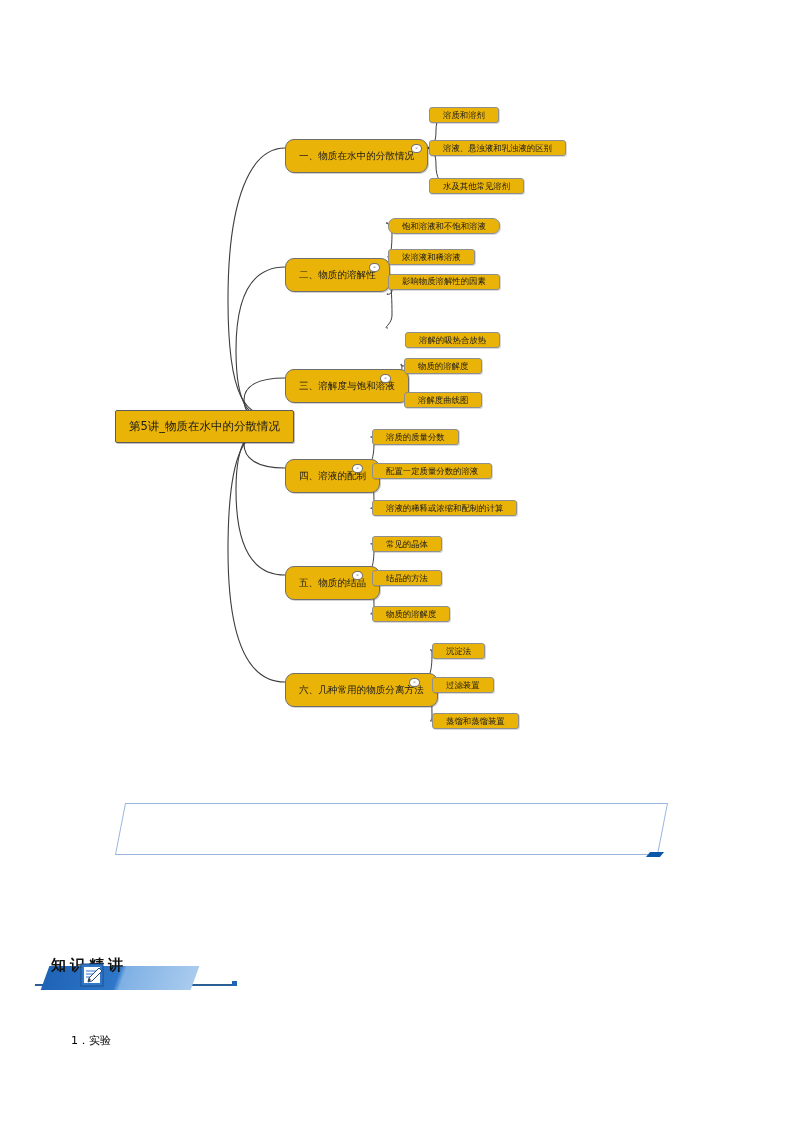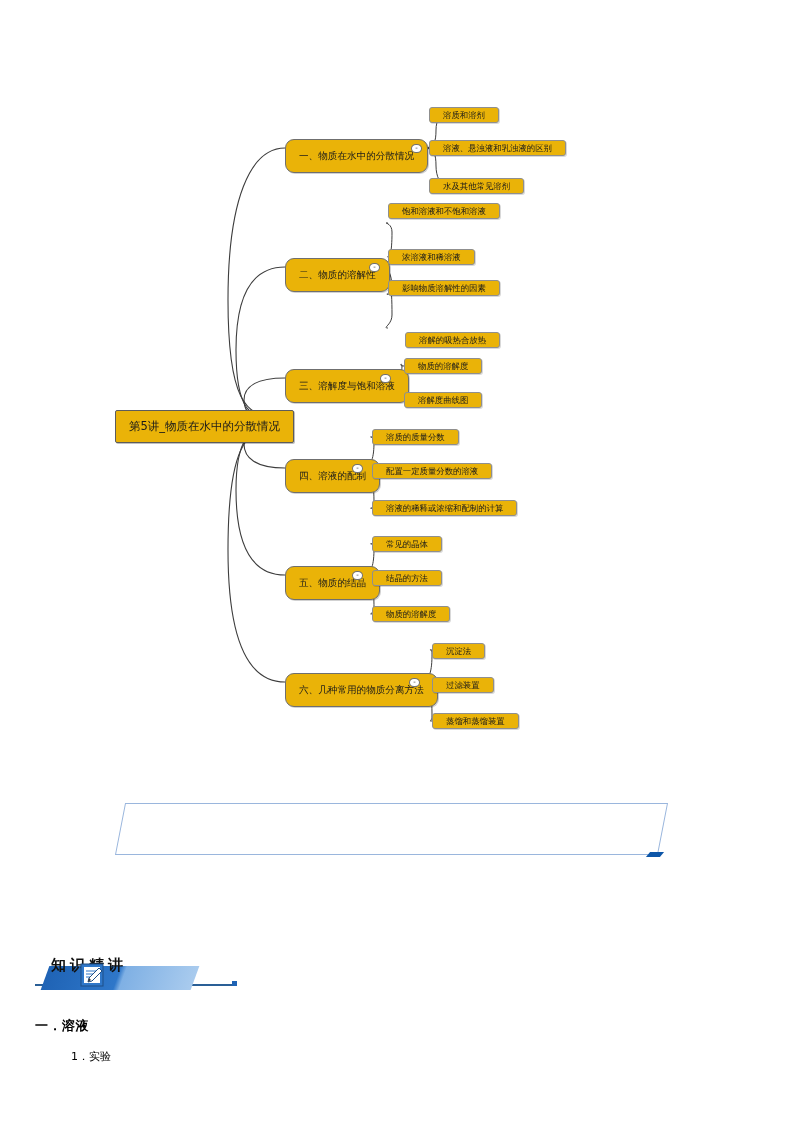--- a/index.html
+++ b/index.html
@@ -277,27 +277,27 @@
     <span>溶液、悬浊液和乳浊液的区别</span>
   </div>
   <div class="mm-node mm-leaf" style="left:429px; top:178px;">
     <span>水及其他常见溶剂</span>
   </div>
 
   <div class="mm-node mm-branch" style="left:285px; top:258px;">
     <span>二、物质的溶解性</span>
   </div>
   <div class="mm-toggle" style="left:369px; top:263px;">-</div>
-  <div class="mm-node mm-leaf" style="left:388px; top:203px;">
+  <div class="mm-node mm-leaf" style="left:388px; top:218px;border-radius:7px;">
     <span>饱和溶液和不饱和溶液</span>
   </div>
   <div class="mm-node mm-leaf" style="left:388px; top:249px;">
     <span>浓溶液和稀溶液</span>
   </div>
-  <div class="mm-node mm-leaf" style="left:388px; top:280px;">
+  <div class="mm-node mm-leaf" style="left:388px; top:274px;font-family:Liberation Mono, monospace;">
     <span>影响物质溶解性的因素</span>
   </div>
   <div class="mm-node mm-leaf" style="left:388px; top:332px;margin-left:17px;">
     <span>溶解的吸热合放热</span>
   </div>
 
   <div class="mm-node mm-branch" style="left:285px; top:369px;">
     <span>三、溶解度与饱和溶液</span>
   </div>
   <div class="mm-toggle" style="left:380px; top:374px;">-</div>
@@ -367,15 +367,14 @@
     <line x1="7" y1="9" x2="18" y2="9" stroke="#2f77c9" stroke-width="1"></line>
     <line x1="7" y1="12" x2="18" y2="12" stroke="#2f77c9" stroke-width="1"></line>
     <line x1="7" y1="15" x2="14" y2="15" stroke="#2f77c9" stroke-width="1"></line>
     <path d="M20,6 L23,9 L13,19 L9,20 L10,16 Z" fill="#ffffff" stroke="#1f4e85" stroke-width="1"></path>
     <path d="M9,20 L10,16 L12,18 Z" fill="#333333"></path>
   </svg>
   <div class="kzjj-text">知识精讲</div>
 </div>
 
 <div id="body-text">
-  <p class="bt-h1">一．溶液</p>
   <p class="bt-li">1．实验</p>
 </div>
 
 </body></html>

